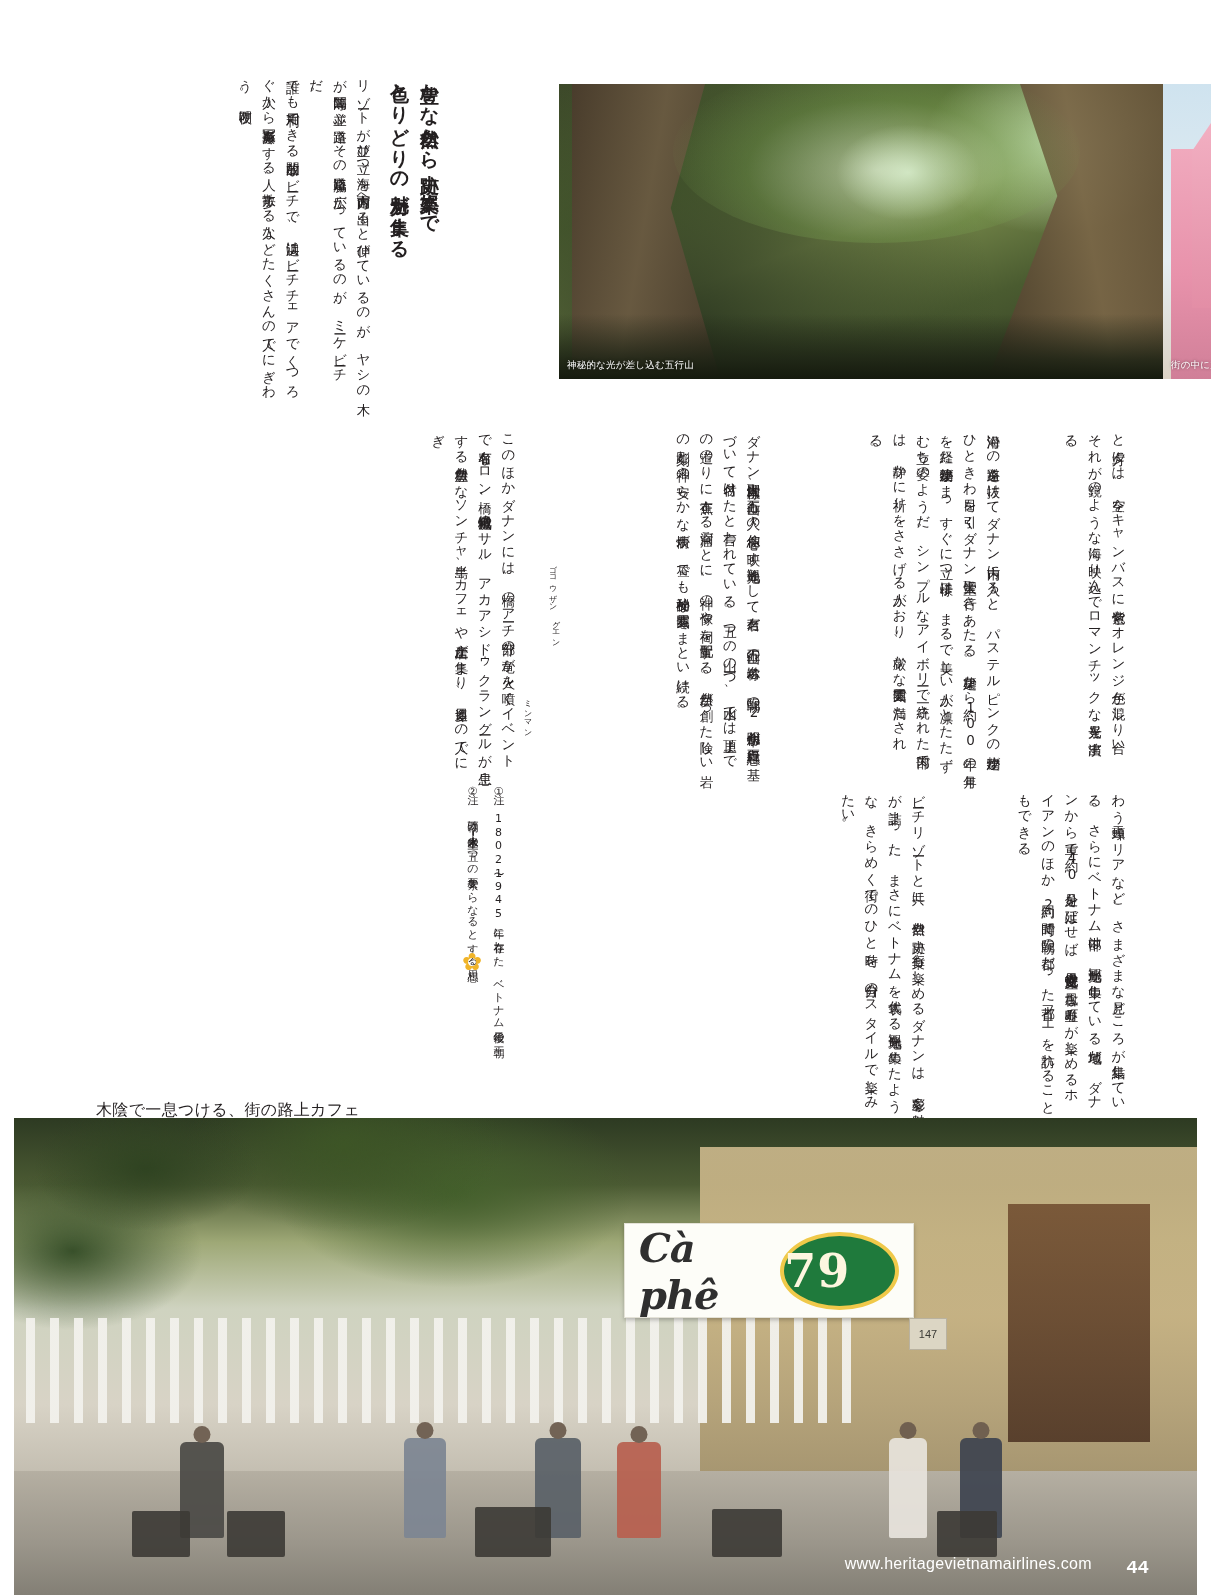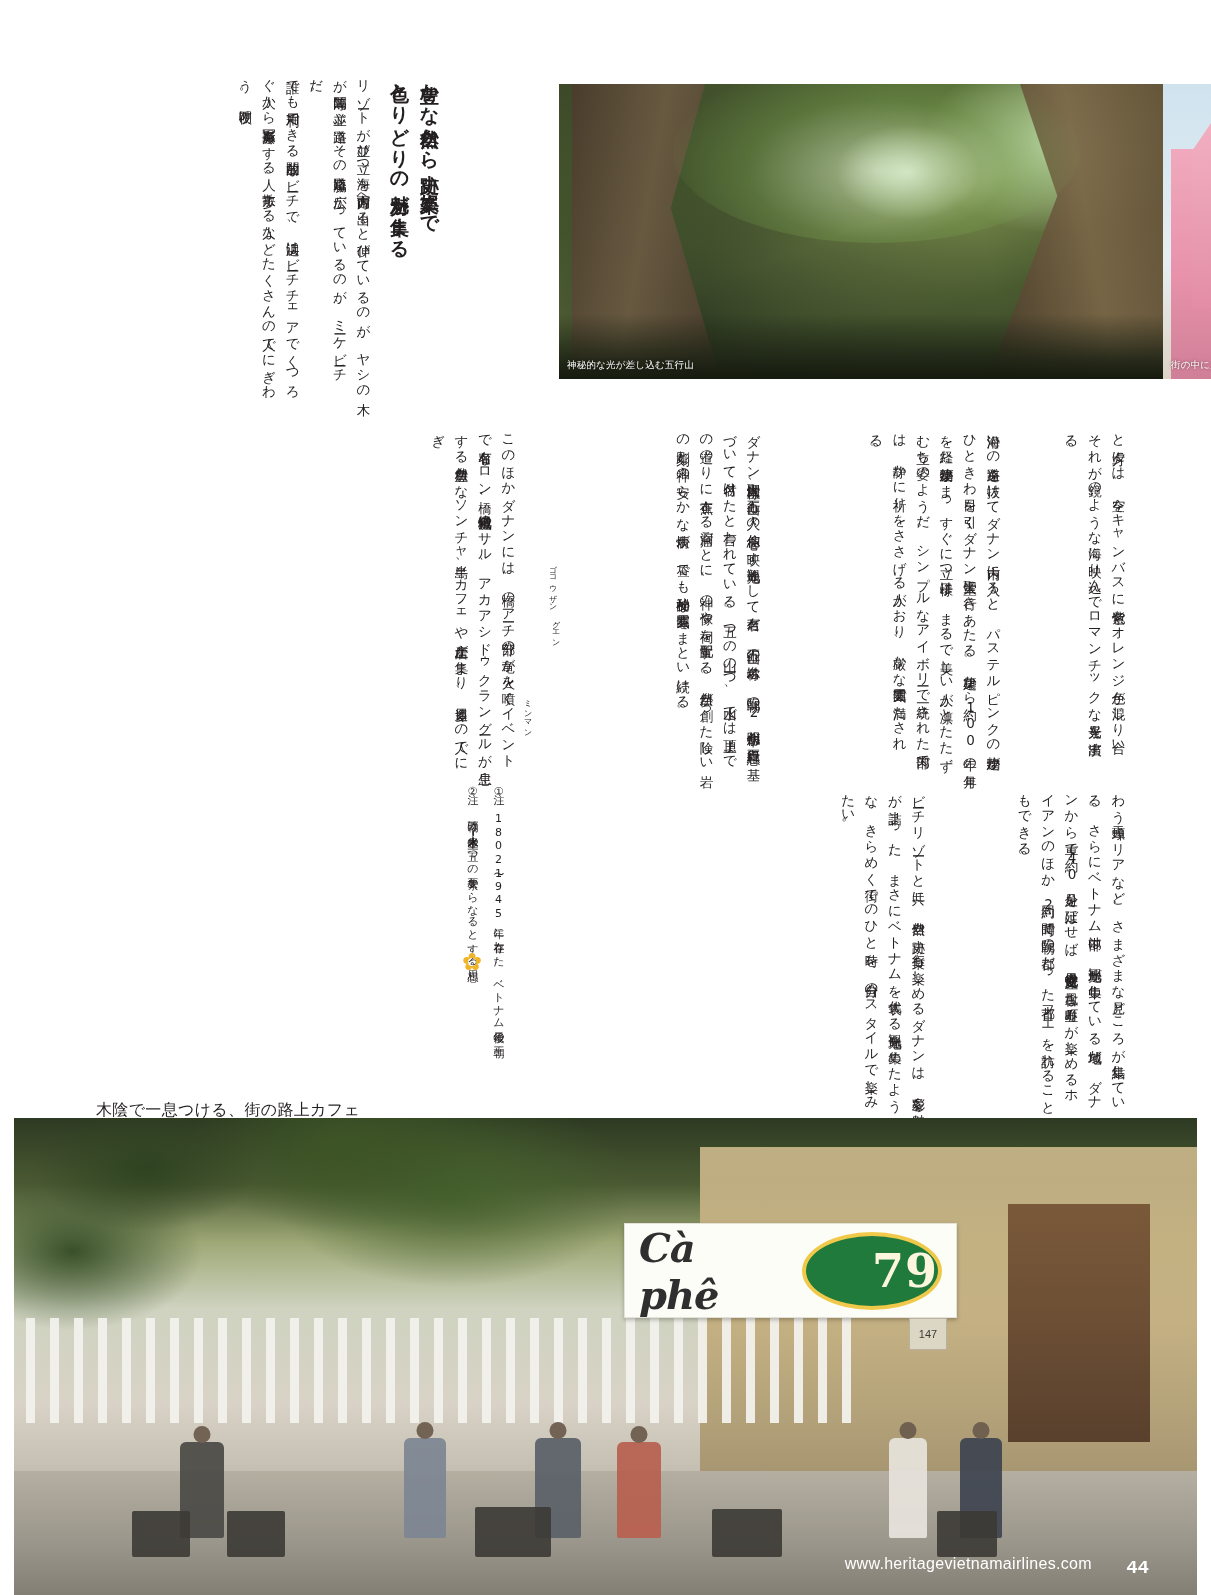--- a/index.html
+++ b/index.html
@@ -194,34 +194,34 @@
     background: repeating-linear-gradient(90deg,#f2f1ec 0 9px, rgba(255,255,255,0) 9px 24px);
     opacity:.95;
   }
   #photo-cafe .ground2 {
     position:absolute; left:0; bottom:0; width:100%; height:26%;
     background: linear-gradient(180deg,#b5afa2 0%, #9a958a 60%, #837f75 100%);
   }
 
   
   .sign {
-    position:absolute; left:610px; top:105px; width:333px; height:95px;
+    position:absolute; left:610px; top:105px; width:290px; height:95px;
     background:#fdfdf8; border:1px solid #e4e2d7;
     box-shadow:0 2px 4px rgba(0,0,0,.25);
     display:flex; align-items:center; justify-content:space-between; padding:0 14px;
     box-sizing:border-box;
     gap:32px;
   }
   .sign .word {
     font-family:"DejaVu Serif", serif; font-style:italic; font-weight:bold;
     font-size:40px; color:#2f2f2f; letter-spacing:-1px;
   }
   .sign .badge {
     width:150px; height:70px; border-radius:50%;
-    background:#1f7a3c; display:flex; align-items:center; justify-content:flex-end;
+    background:#1f7a3c; display:flex; align-items:center; justify-content:flex-start;
     border:4px solid #f0c94a;
   }
   .sign .badge span {
     font-family:"DejaVu Serif", serif; font-weight:bold; font-size:46px; color:#fdf6df;
     letter-spacing:1px;
   }
   .housenum {
     position:absolute; left:895px; top:200px; width:36px; height:30px;
     background:#dcd6c4; border:1px solid #b9b2a0;
     font-size:11px; color:#3b3b35; display:flex; align-items:center; justify-content:center;

